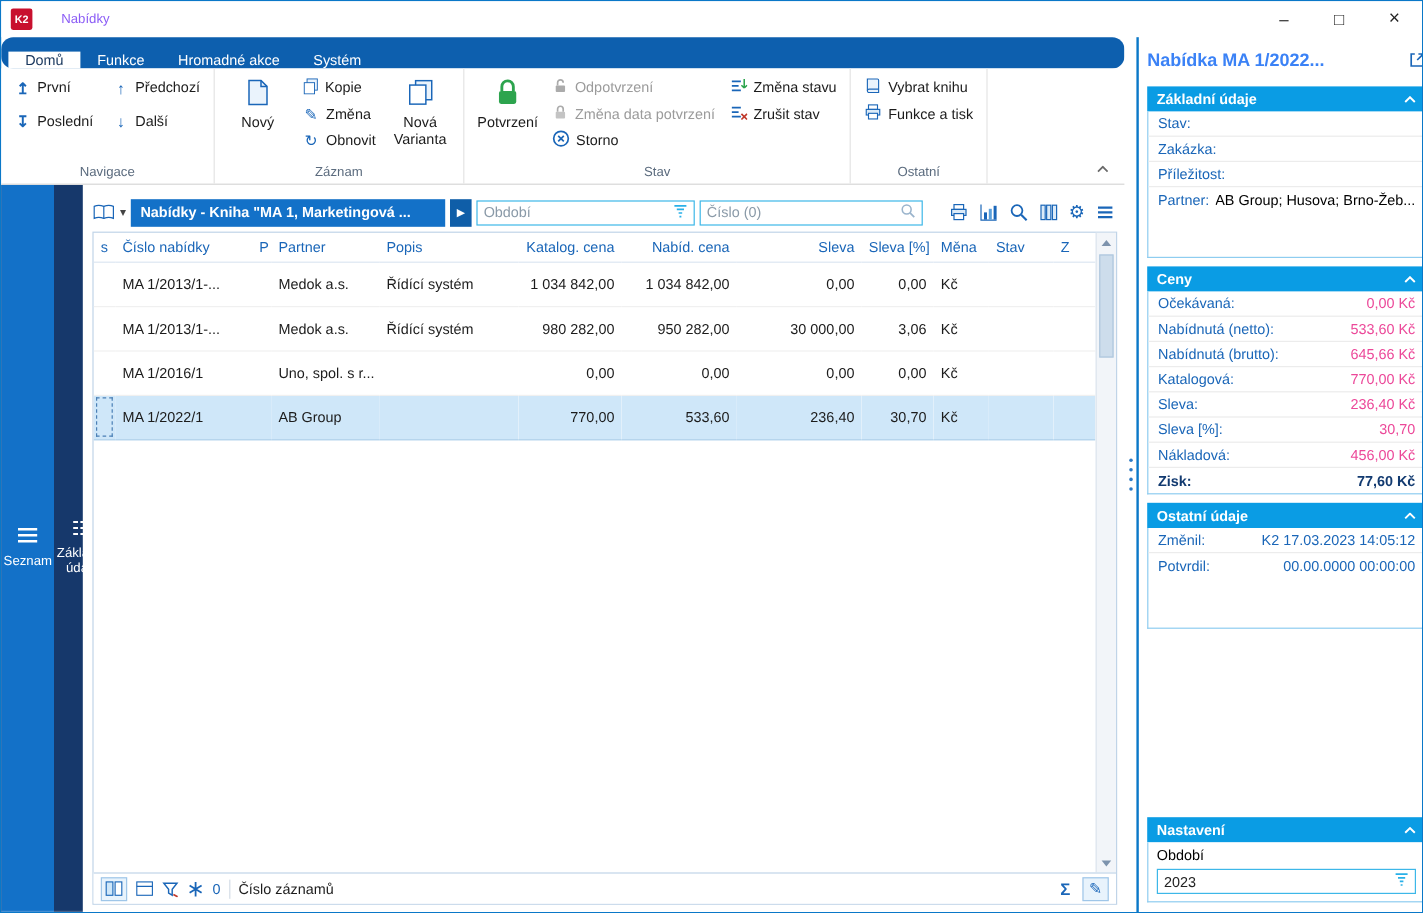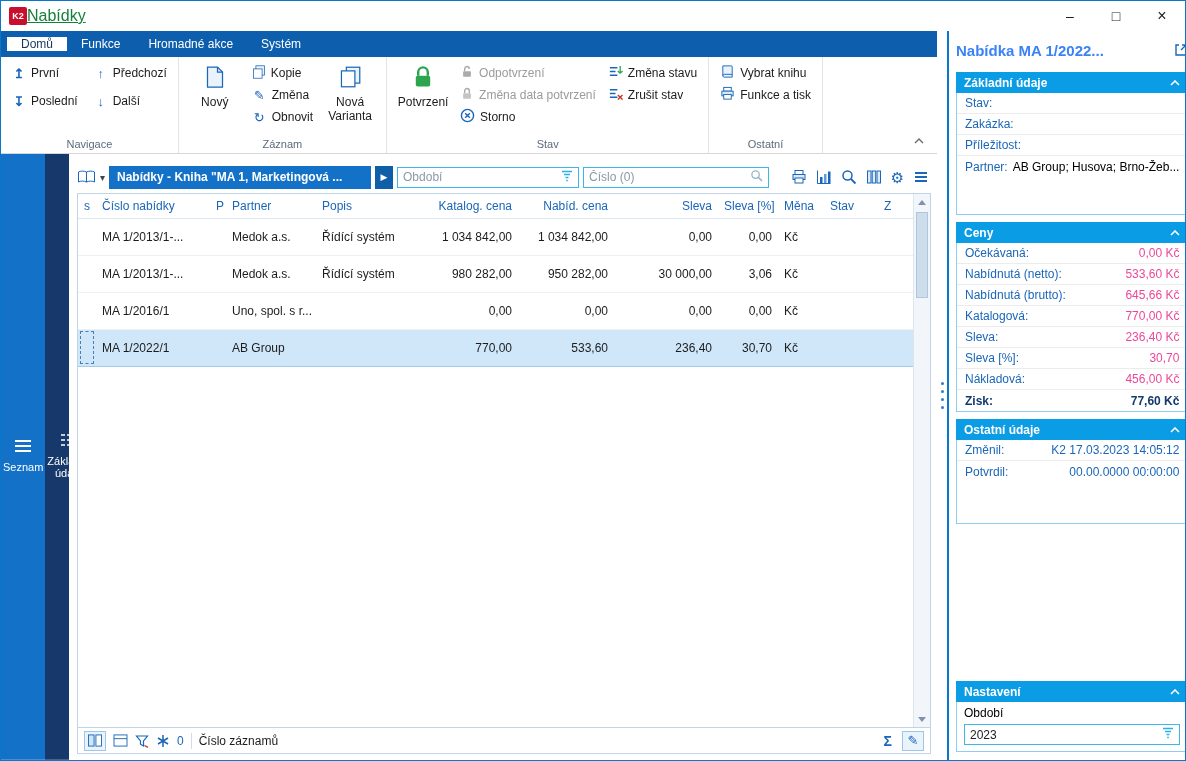--- a/index.html
+++ b/index.html
@@ -2,33 +2,33 @@
 <html><head>
 <meta charset="utf-8">
 <style>
   * { margin:0; padding:0; box-sizing:border-box; }
   html,body { width:1186px; height:761px; }
   body { font-family:"Liberation Sans", sans-serif; font-size:12px; color:#1c1c1c; background:#fff; }
 
   .window { width:1186px; height:761px; border:1px solid #0a78c8; display:flex; flex-direction:column; background:#fff; overflow:hidden; }
 
   
-  .titlebar { height:30px; flex:0 0 30px; display:flex; align-items:center; background:#fff; padding-left:8px; gap:0; }
+  .titlebar { height:30px; flex:0 0 30px; display:flex; align-items:center; background:#fff; padding-left:8px; gap:24px; }
   .logo { width:18px; height:18px; background:#c8102e; color:#fff; font-weight:bold; font-size:9px; display:flex; align-items:center; justify-content:center; border-radius:2px; flex:0 0 18px; }
-  .title-text { font-size:16px; color:#15803d;text-decoration:underline; }
+  .title-text { font-size:11px; color:#8b5cf6; }
   .win-controls { margin-left:auto; display:flex; height:100%; }
   .win-btn { width:46px; display:flex; align-items:center; justify-content:center; font-size:14px; color:#222; cursor:default; }
   .win-btn span { line-height:1; }
 
   
   .body-row { flex:1; display:flex; min-height:0; }
   .left-col { width:936px; flex:0 0 936px; display:flex; flex-direction:column; min-height:0; }
 
   
-  .tabbar { height:26px; flex:0 0 26px; background:#0d5fae; display:flex; align-items:center; padding-left:6px; }
+  .tabbar { height:26px; flex:0 0 26px; background:#0d5fae; display:flex; align-items:flex-end; padding-left:6px;border-radius:10px; }
   .tab { padding:0 14px; color:#fff; font-size:12px; display:flex; align-items:center; white-space:nowrap; }
   .tab.active { background:#fff; color:#17365d; }
 
   
   .ribbon { height:97px; flex:0 0 97px; background:#fff; border-bottom:1px solid #d6d6d6; display:flex; position:relative; }
   .rgroup { display:flex; flex-direction:column; border-right:1px solid #e4e4e4; padding:5px 8px 0 8px; }
   .rgroup-content { flex:1; display:flex; align-items:flex-start; gap:6px; }
   .rgroup-label { text-align:center; color:#5b6b7e; font-size:11px; padding:3px 0 3px; }
   .bigbtn { width:56px; display:flex; flex-direction:column; align-items:center; gap:3px; padding-top:3px; text-align:center; line-height:1.15; cursor:default; }
   .btn-col { display:flex; flex-direction:column; }

